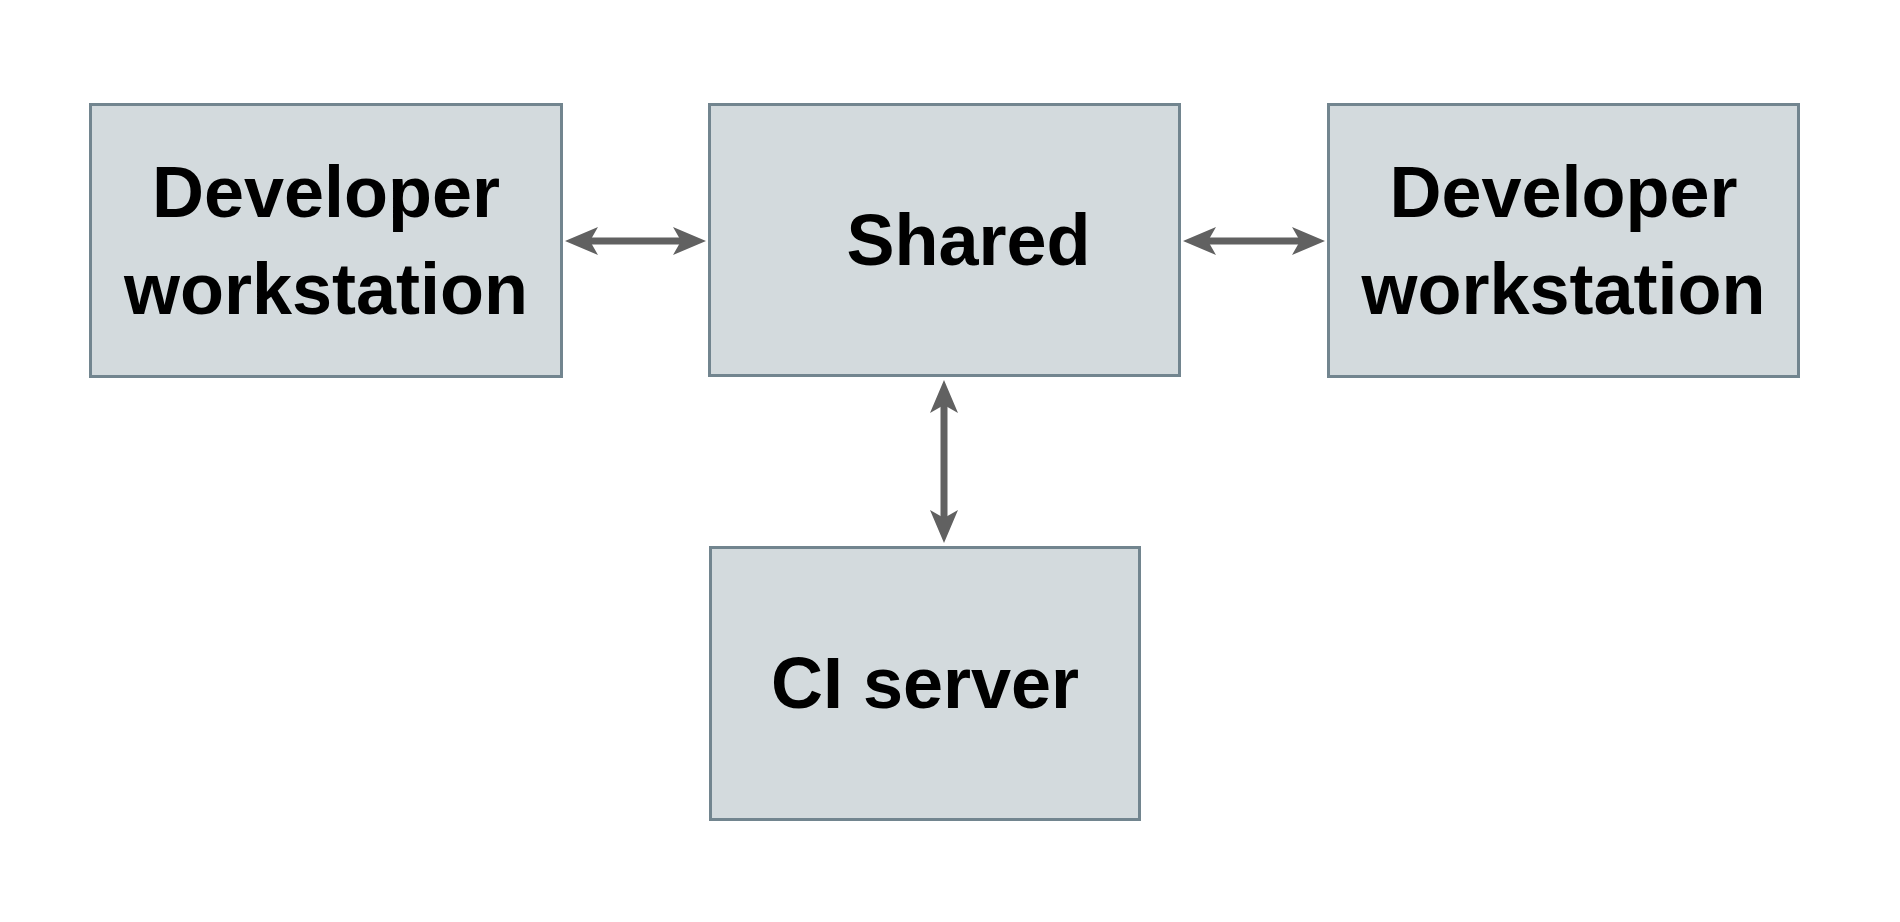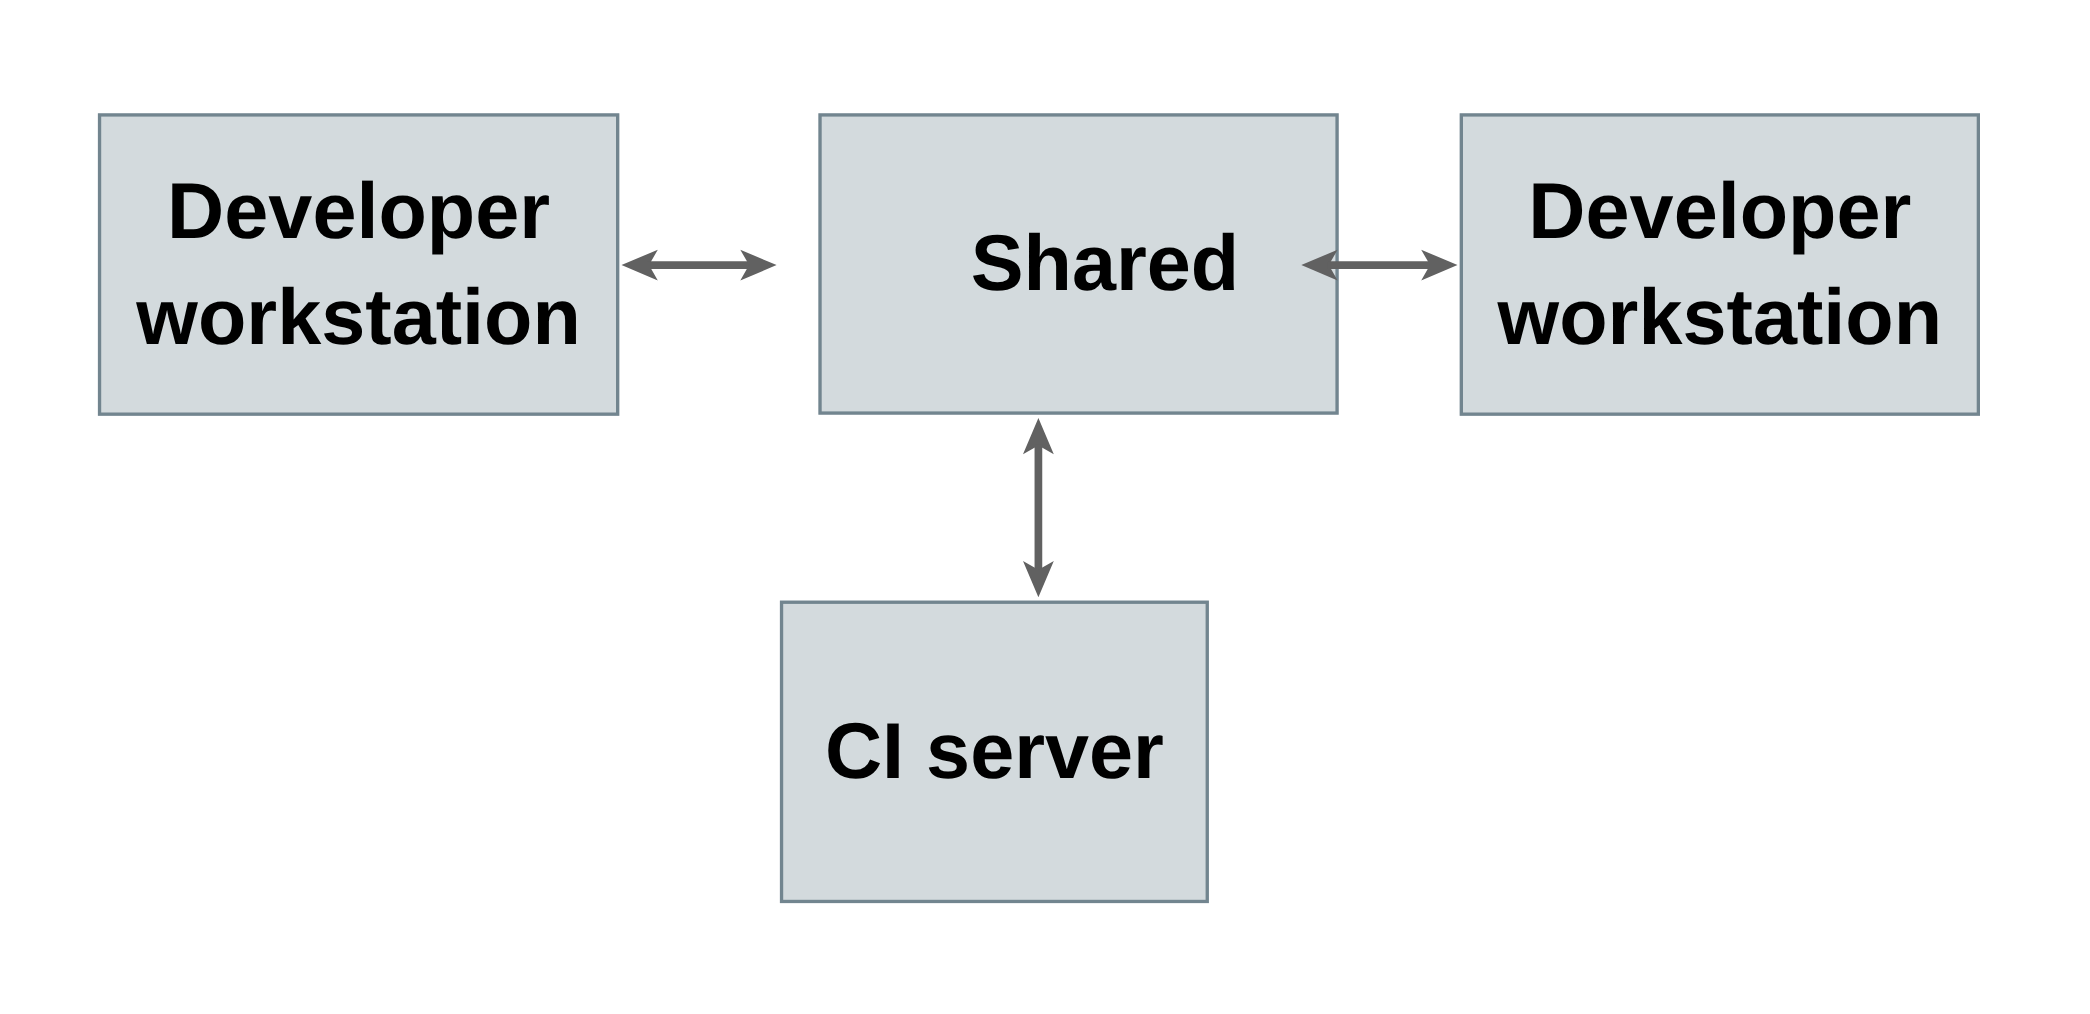--- a/index.html
+++ b/index.html
@@ -35,23 +35,23 @@
     display: block;
     color: var(--text-color, #000000);
     font-size: 72px;
     line-height: 97px;
     white-space: nowrap;
     font-weight: 700;
     letter-spacing: 0px;
   }
   .node .line:empty { display: none; }
   #node-dev-left   { left: 89px;   top: 103px; width: 474px; height: 275px; }
-  #node-cache      { left: 744px;  top: 103px; width: 473px; height: 274px; padding-left: 48px; }
+  #node-cache      { left: 708px;  top: 103px; width: 473px; height: 274px; padding-left: 48px; }
   #node-dev-right  { left: 1327px; top: 103px; width: 473px; height: 275px; }
-  #node-ci         { left: 709px;  top: 546px; width: 390px; height: 275px; }
+  #node-ci         { left: 709px;  top: 546px; width: 432px; height: 275px; }
   svg.edges {
     position: absolute;
     left: 0; top: 0;
     pointer-events: none;
   }
   svg.edges polygon { fill: var(--arrow-color, #616161); }
   svg.edges line    { stroke: var(--arrow-color, #616161); stroke-width: 7; }
 </style>
 </head>
 <body>

